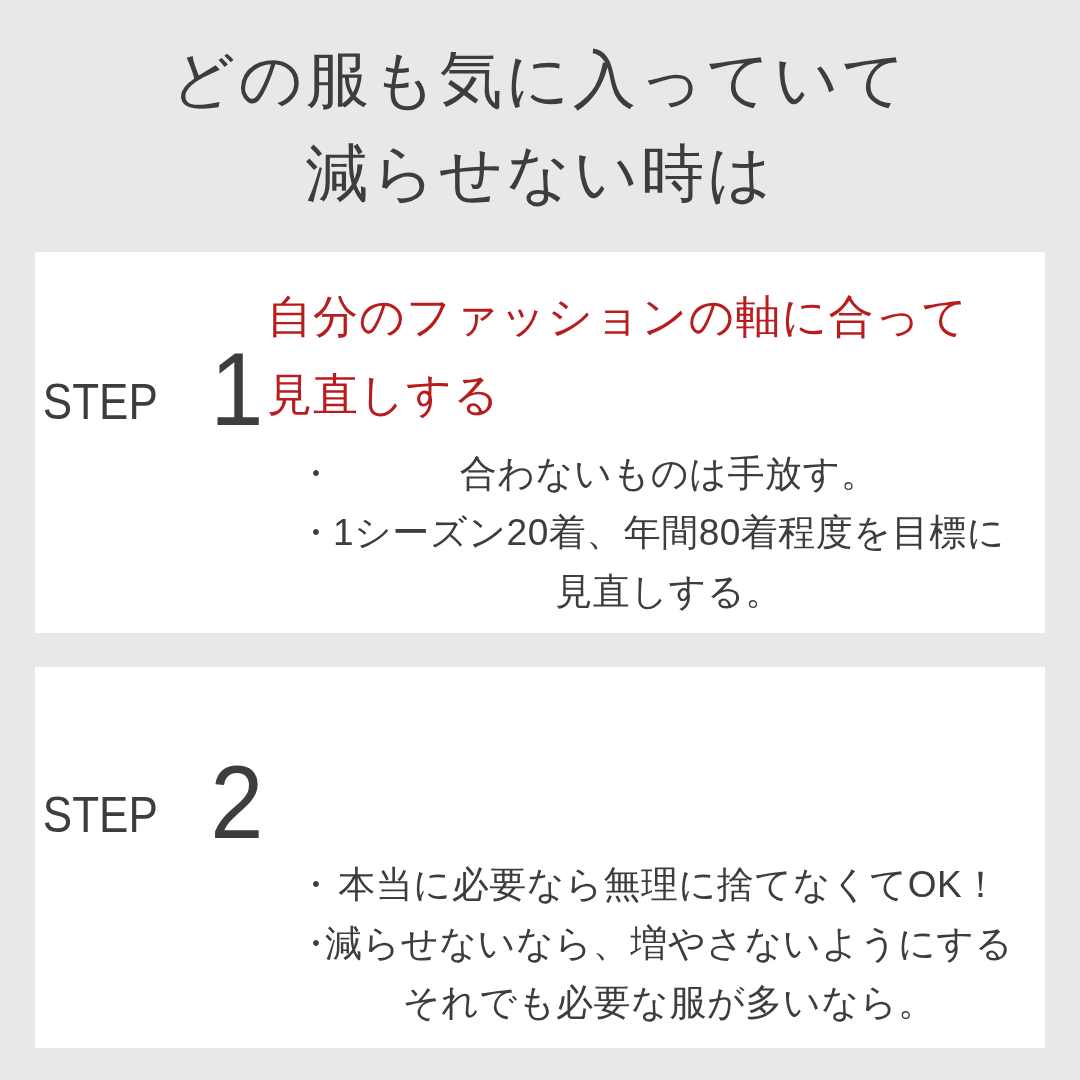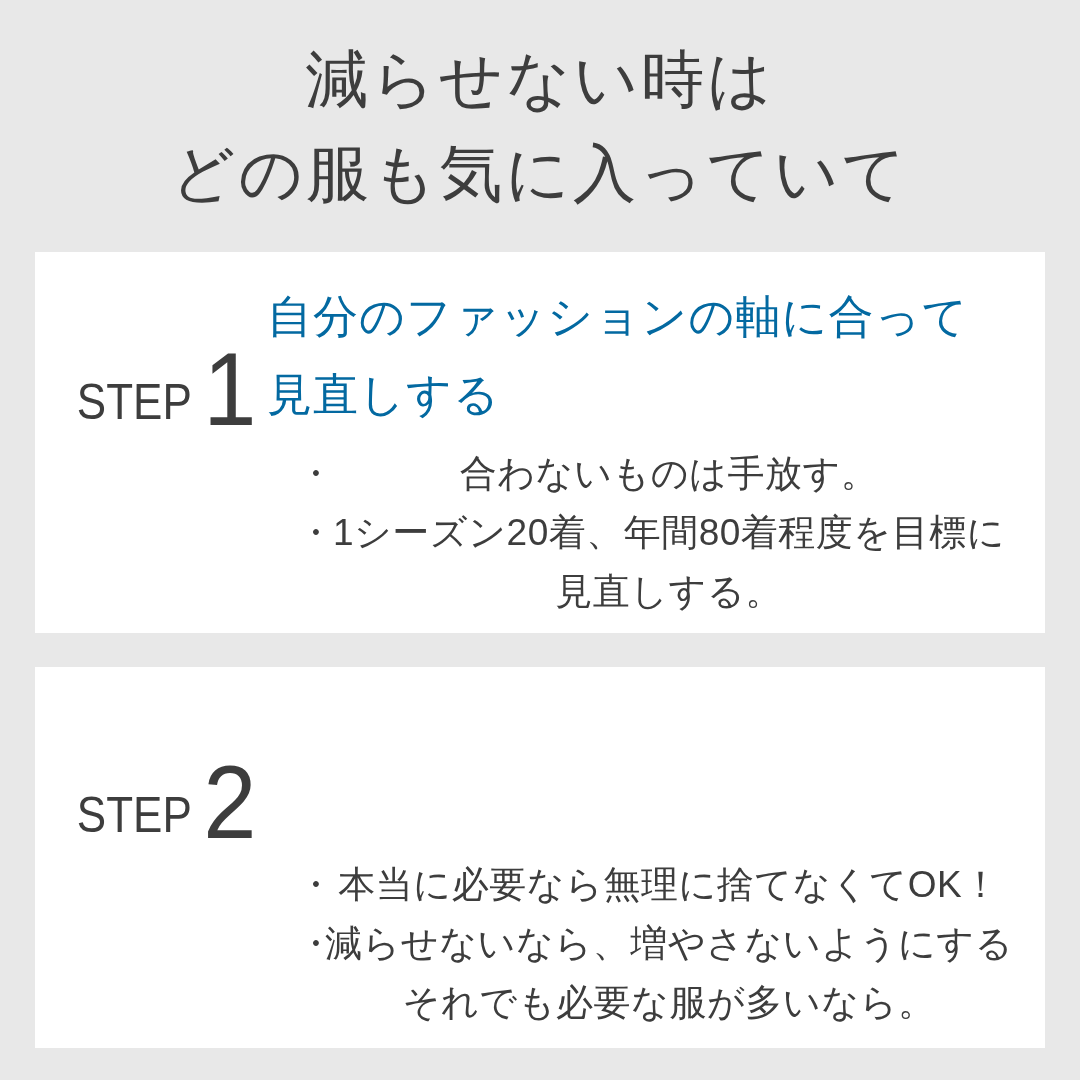--- a/index.html
+++ b/index.html
@@ -60,24 +60,24 @@
     align-items: flex-start;
   }
   .card-1 .step-row { padding-top: 26px; }
   .card-2 .step-row { padding-top: 24px; }
 
   .step-badge {
     flex: 0 0 auto;
     width: 230px;
     display: flex;
     align-items: baseline;
-    justify-content: flex-end;
     padding-right: 6px;
     box-sizing: border-box;
     padding-top: 66px;
+    gap: 40px;
   }
   .step-word {
     font-size: 50px;
     line-height: 50px;
     letter-spacing: 0px;
     font-weight: 400;
     color: #3d3d3d;
     transform: scaleX(0.88);
     transform-origin: right baseline;
   }
@@ -94,21 +94,21 @@
   }
 
   .step-heading {
     flex: 1 1 auto;
     padding-left: 2px;
   }
   .heading-line {
     font-size: 45px;
     line-height: 78px;
     letter-spacing: 1px;
-    color: #0369a1;
+    color: #b91c1c;
     white-space: nowrap;
   }
 
   
   .bullets {
     position: absolute;
     left: 262px;
     right: 30px;
   }
   .card-1 .bullets { top: 192px; }
@@ -134,22 +134,22 @@
     white-space: pre-line;
     text-align: center;
   }
 </style>
 </head>
 <body>
 
 <div class="page">
 
   <div class="title-block">
+    <div class="title-line">どの服も気に入っていて</div>
     <div class="title-line">減らせない時は</div>
-    <div class="title-line">どの服も気に入っていて</div>
   </div>
 
   <div class="card card-1">
     <div class="step-row">
       <div class="step-badge">
         <span class="step-word">STEP</span>
         <span class="step-num">1</span>
       </div>
       <div class="step-heading">
         <div class="heading-line">自分のファッションの軸に合って</div>

